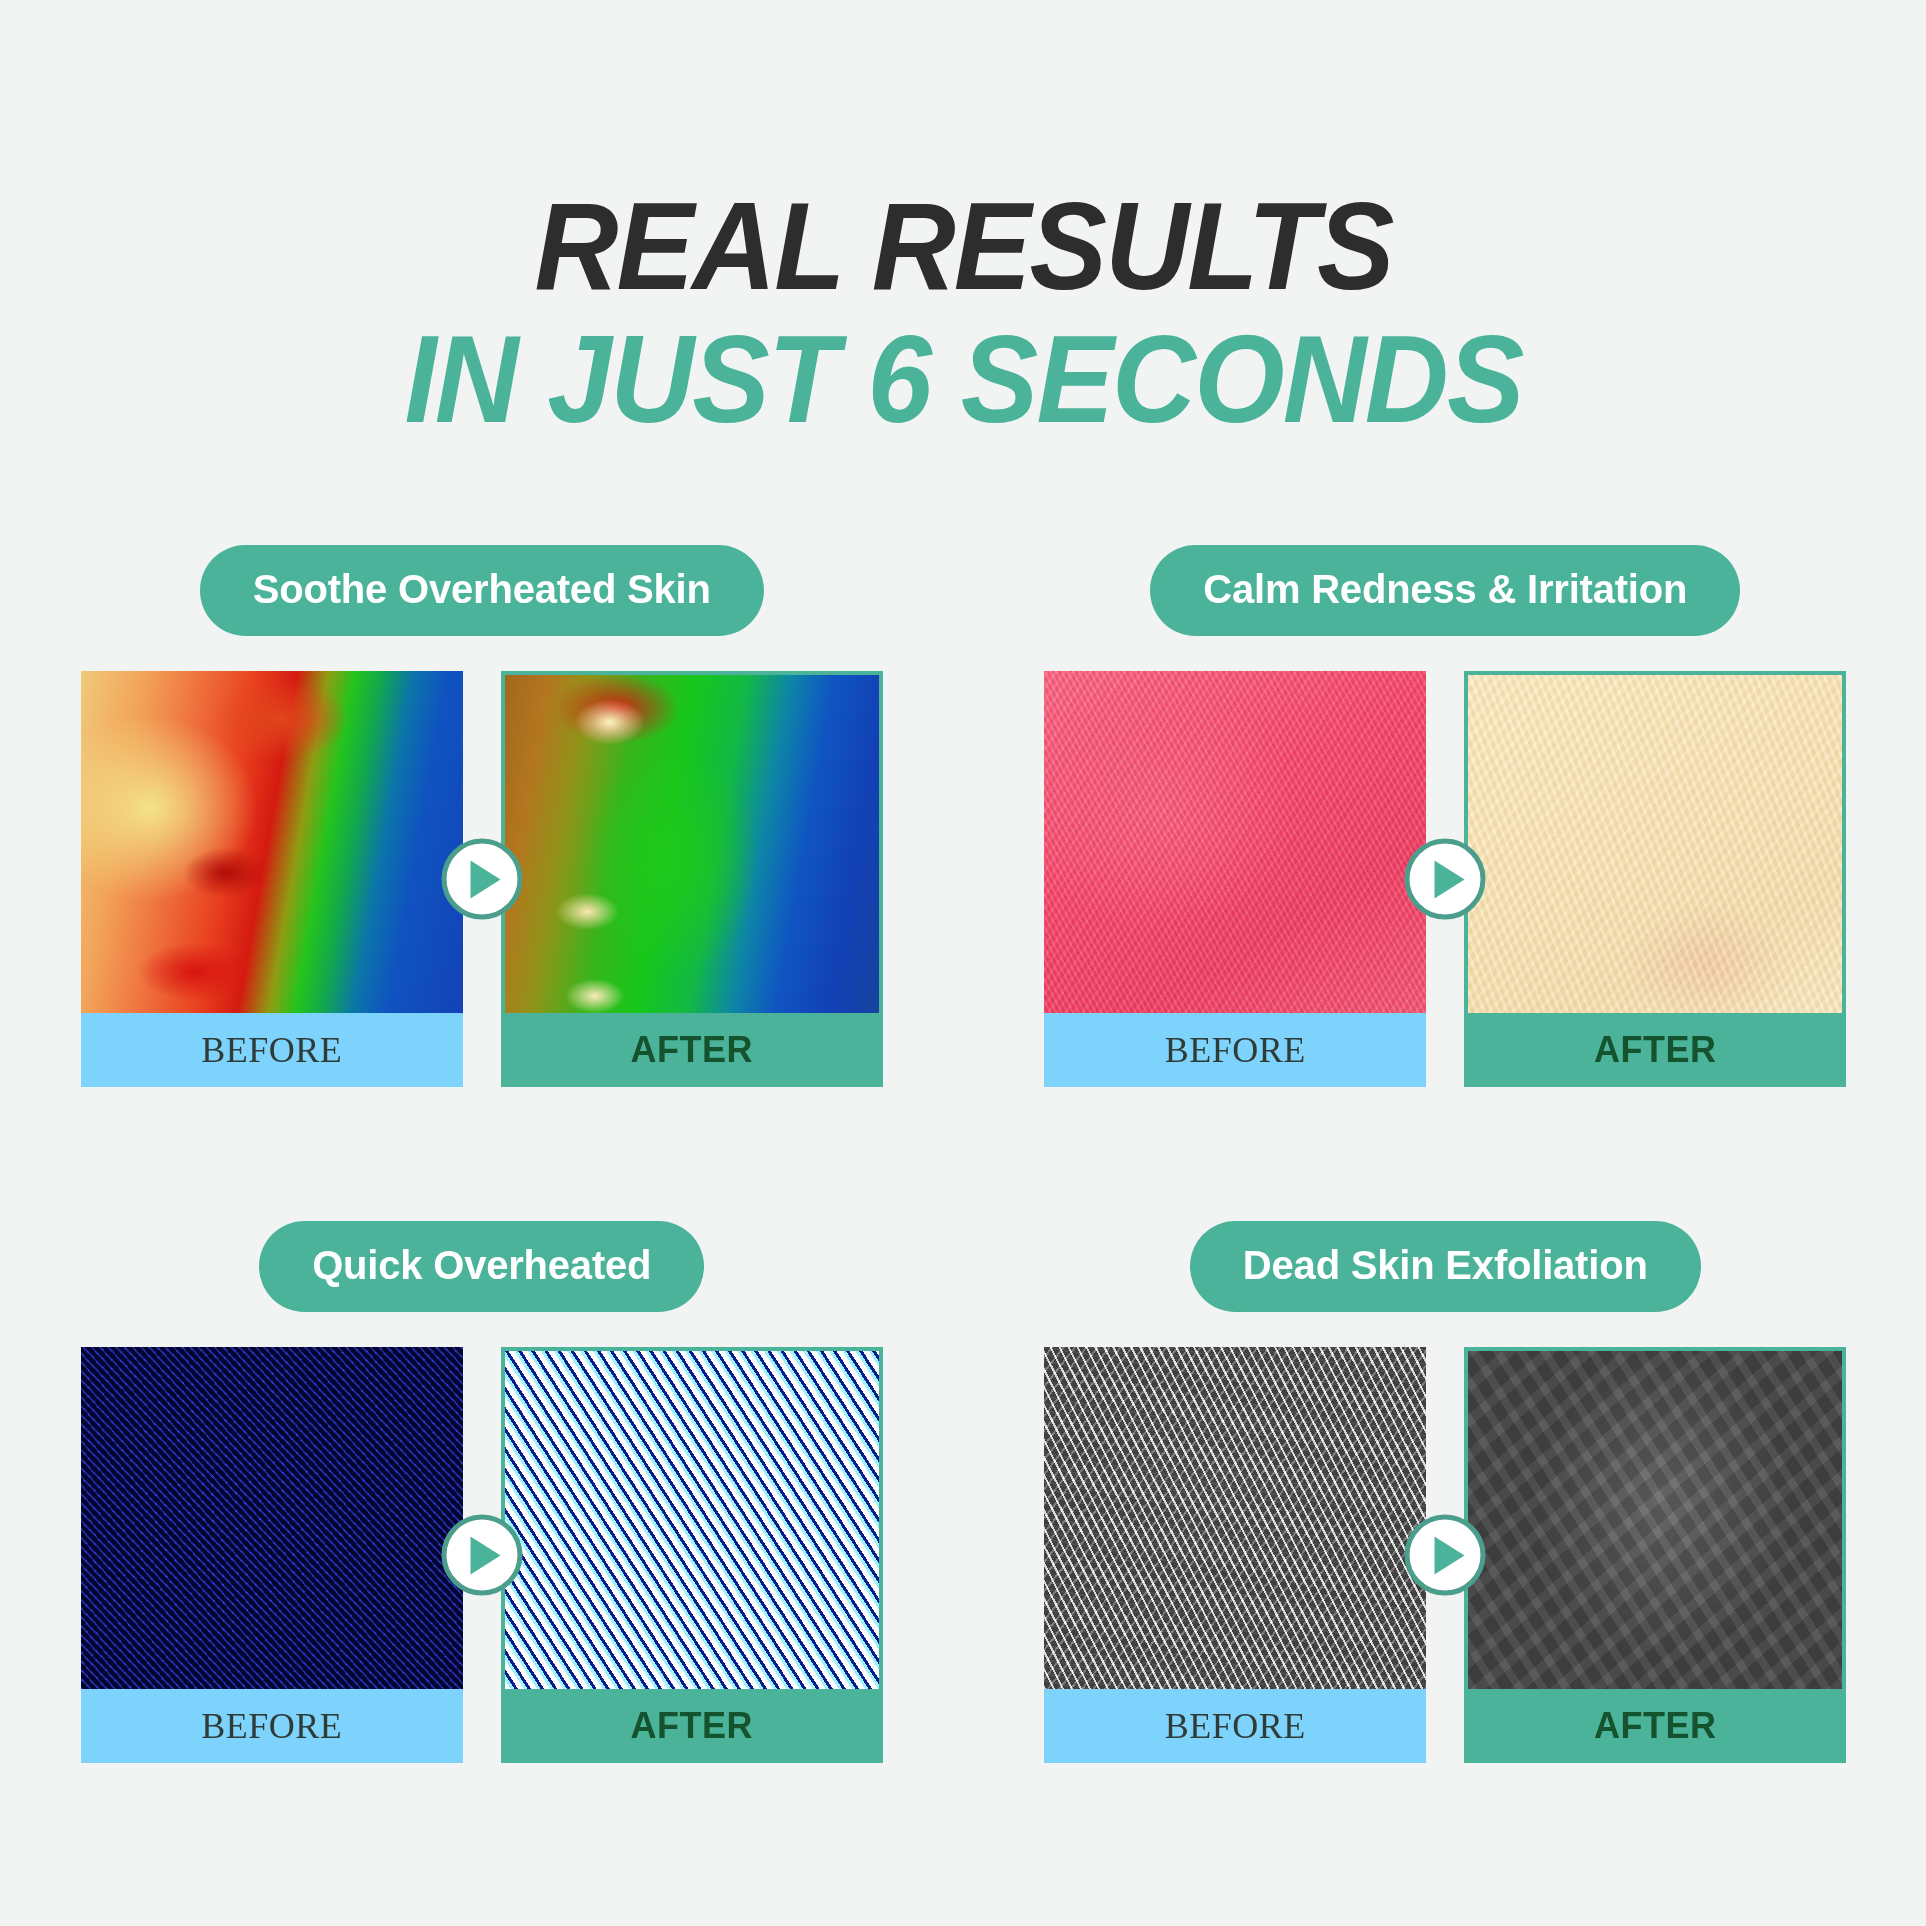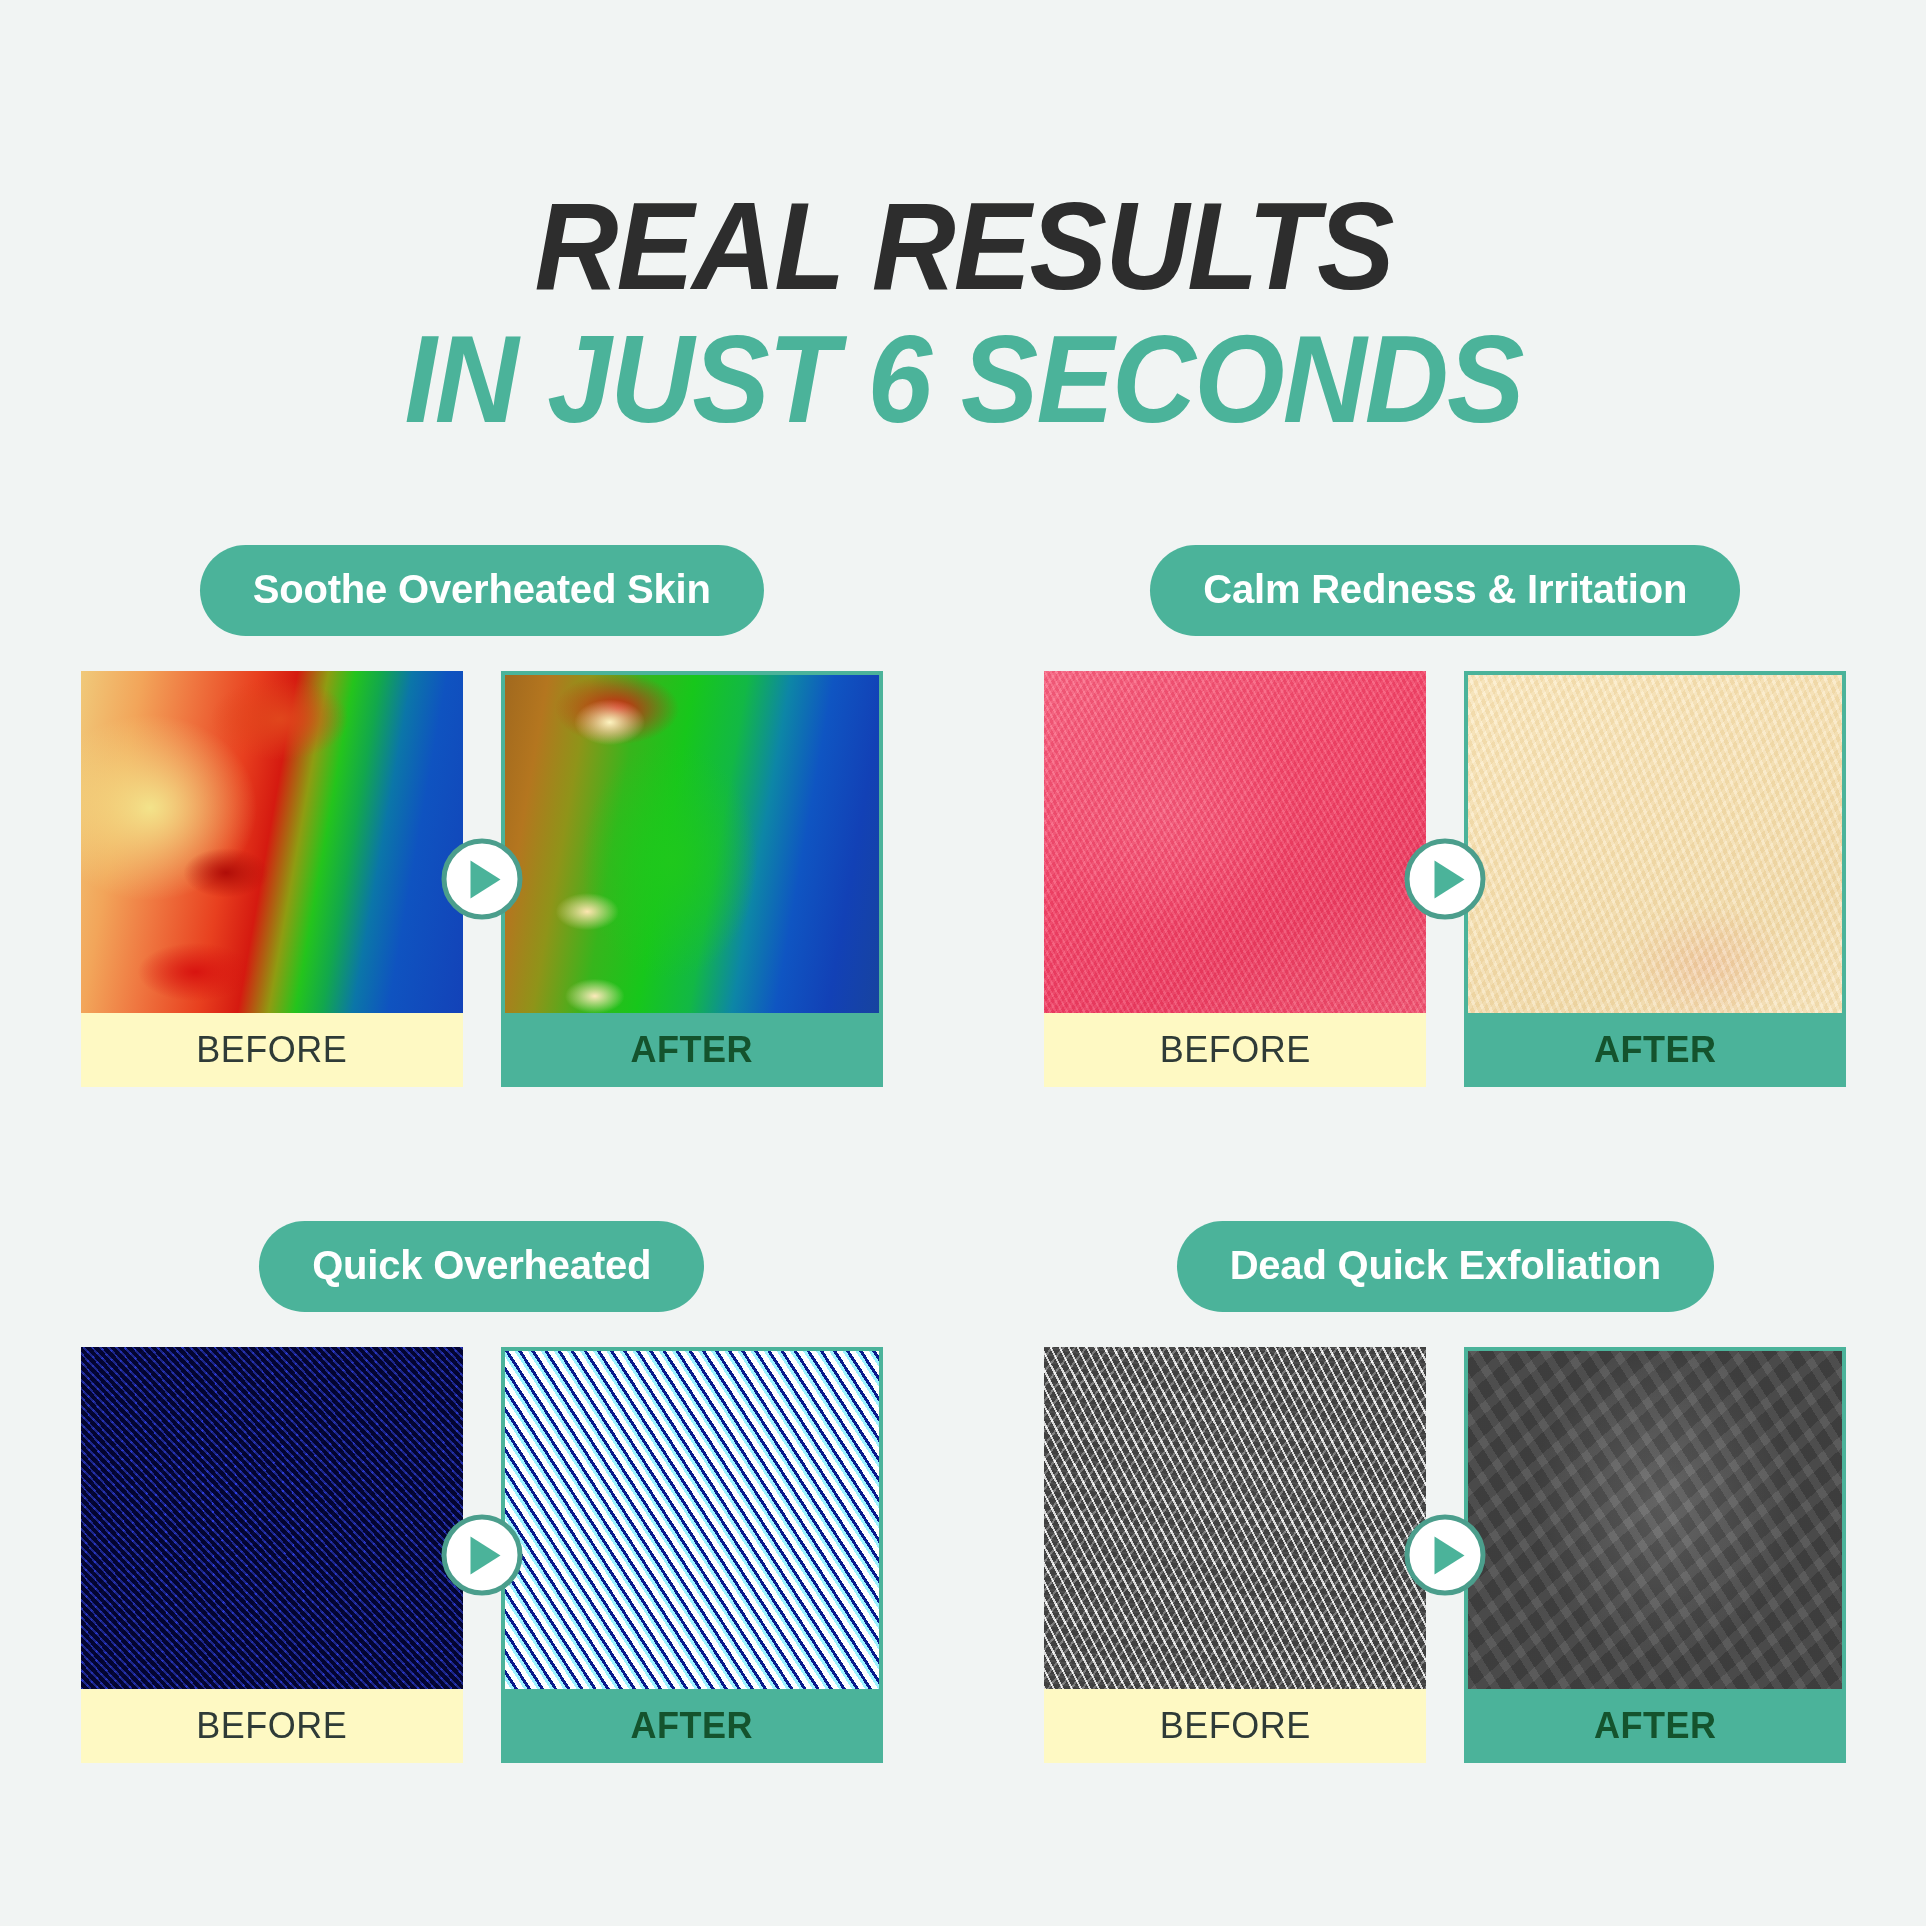--- a/index.html
+++ b/index.html
@@ -64,21 +64,21 @@
 
   .thumb { width:100%; height:342px; overflow:hidden; position:relative; }
   .side.after .thumb { height:338px; }
 
   .caption {
     height:74px;
     display:flex; align-items:center; justify-content:center;
     font-size:36px;
     letter-spacing:0.5px;
   }
-  .caption.before { background:#fef9c3; color:#2f3b37; }
+  .caption.before { background:#7dd3fc; color:#2f3b37;font-family:Liberation Serif, serif; }
   .caption.after  { background:#4bb39a; color:#14532d; font-weight:bold; }
 
   
   .play {
     position:absolute;
     left:50%; top:50%;
     transform:translate(-50%,-50%);
     width:81px; height:81px;
     border-radius:50%;
     background:#ffffff;
@@ -252,21 +252,21 @@
           <div class="thumb">
             <div class="tex hyd-after"></div>
           </div>
           <div class="caption after">AFTER</div>
         </div>
       </div>
     </div>
 
     <div class="feature">
       <div class="pill-wrap">
-        <div class="pill">Dead Quick Exfoliation</div>
+        <div class="pill">Dead Skin Exfoliation</div>
       </div>
       <div class="compare">
         <div class="side before">
           <div class="thumb">
             <div class="tex exf-before"></div>
           </div>
           <div class="caption before">BEFORE</div>
         </div>
         <div class="play">
             <div class="tri"></div>

